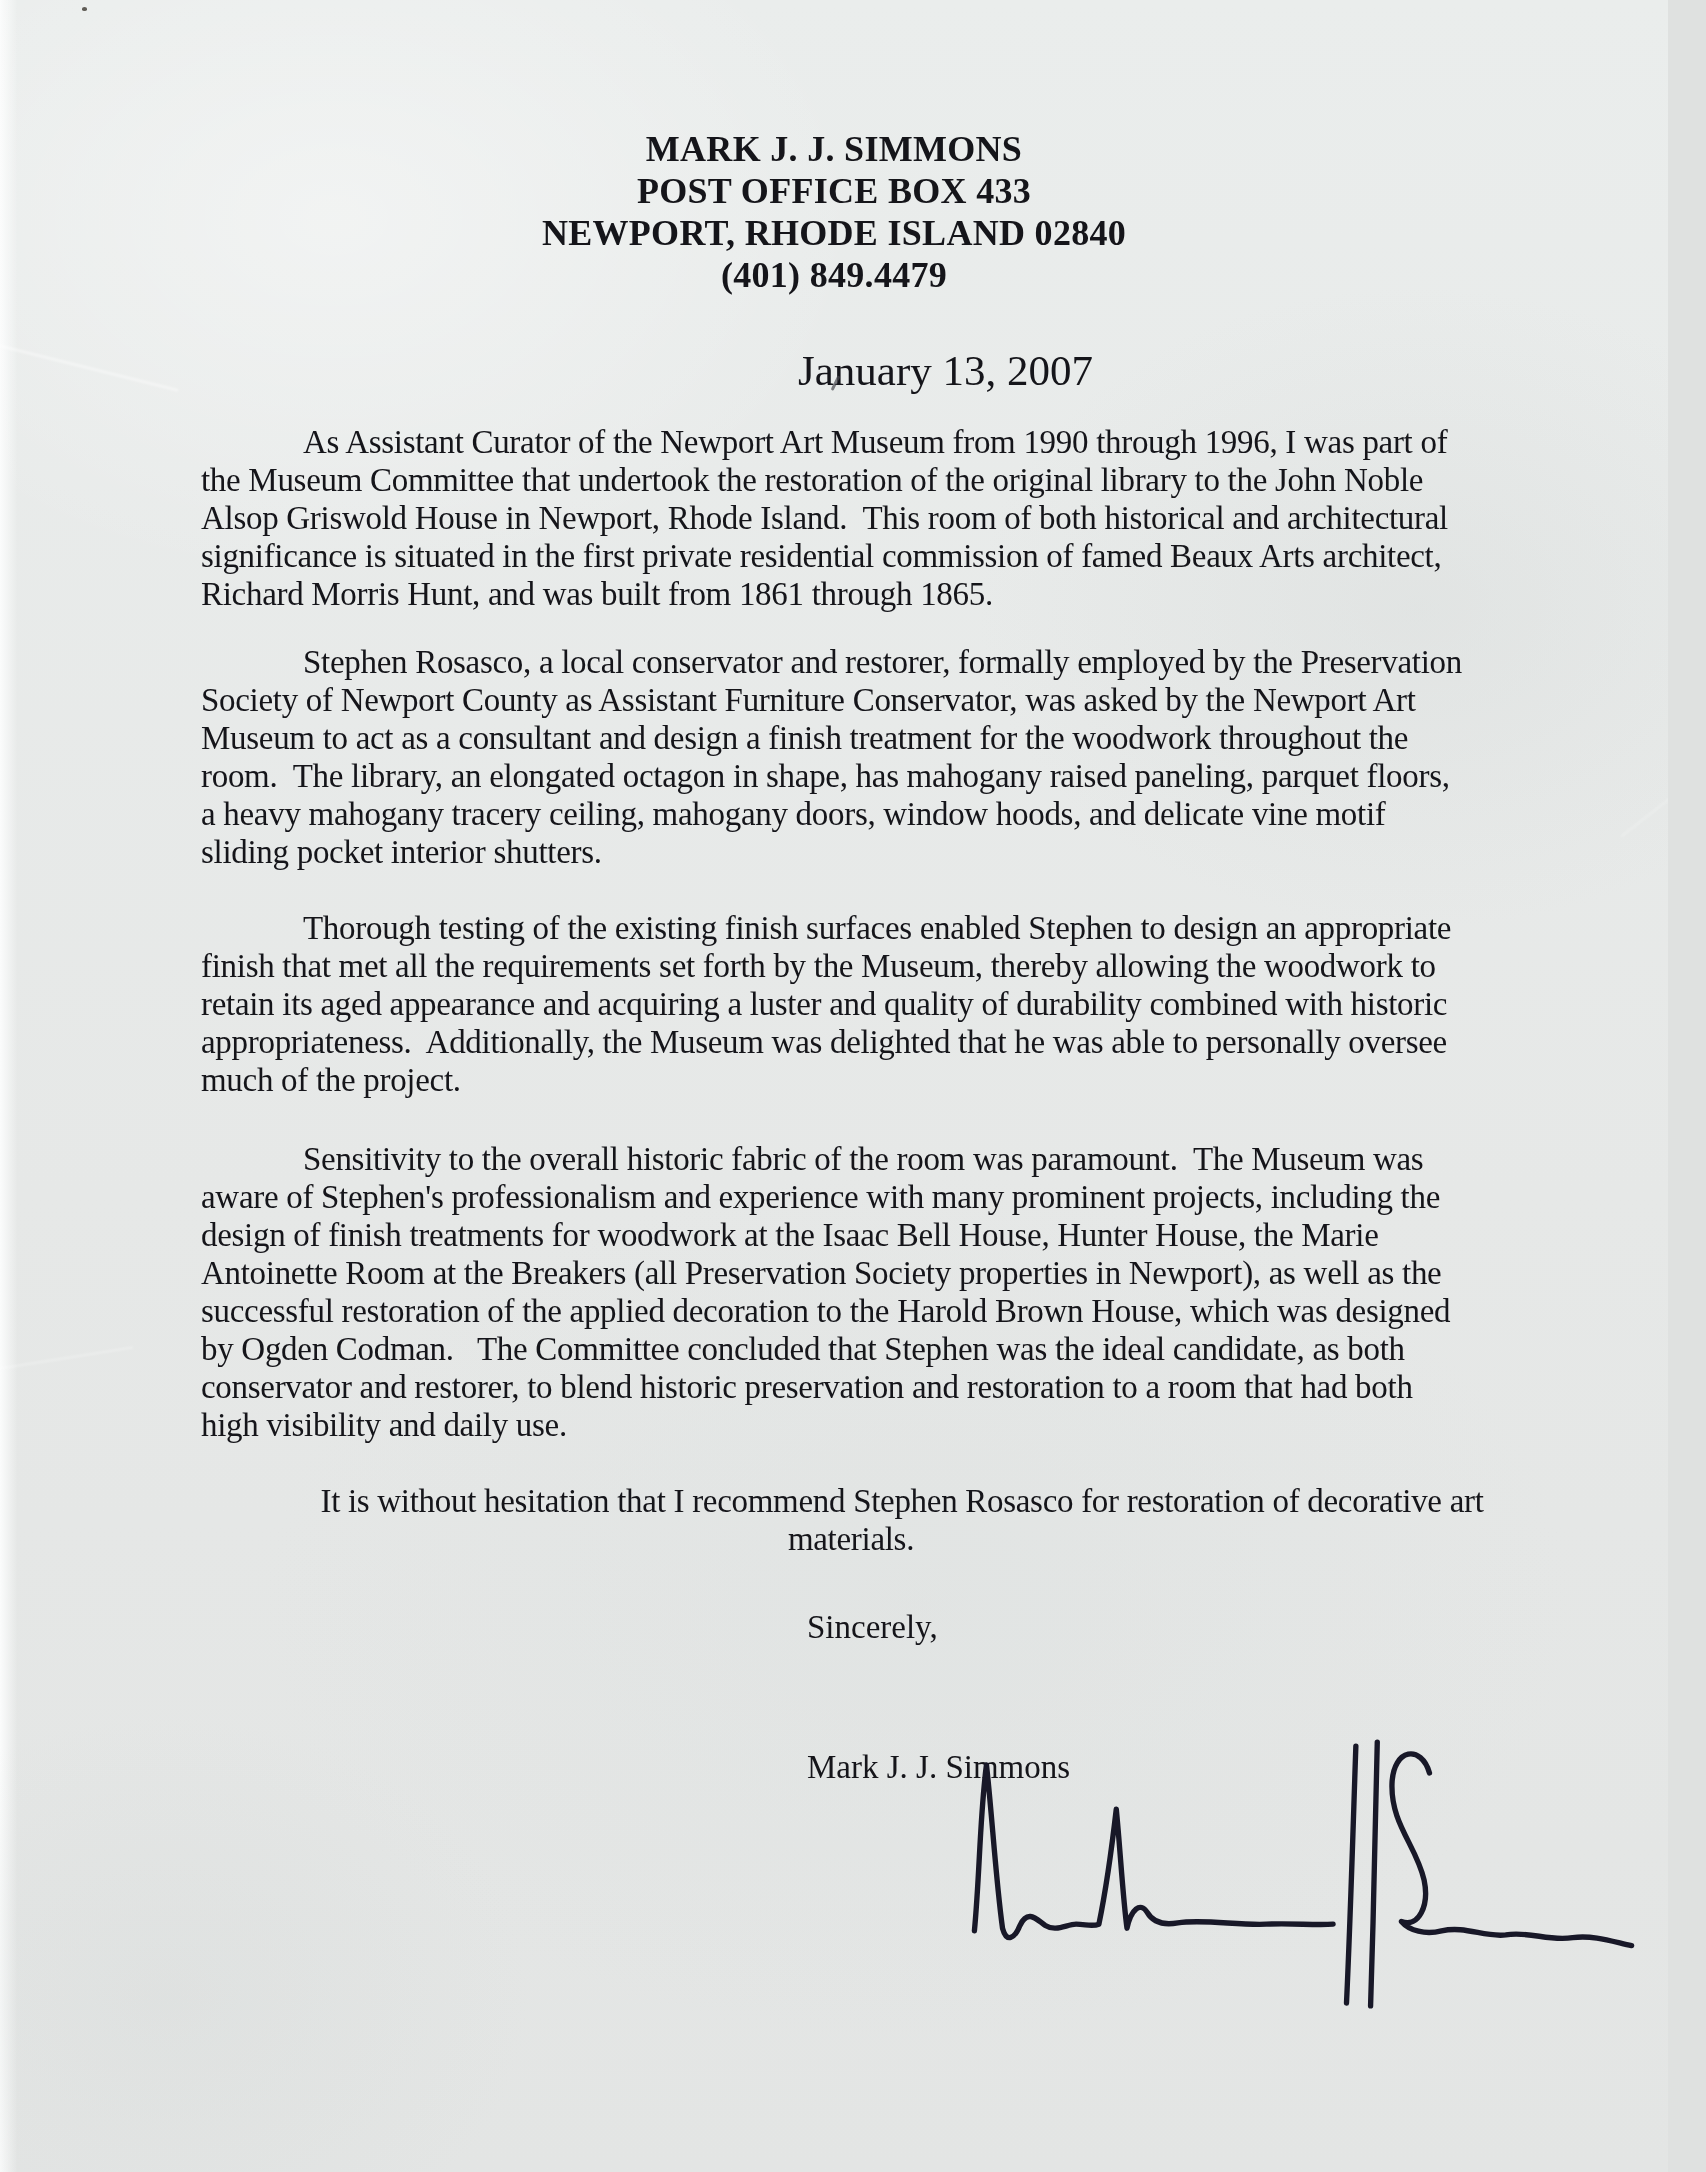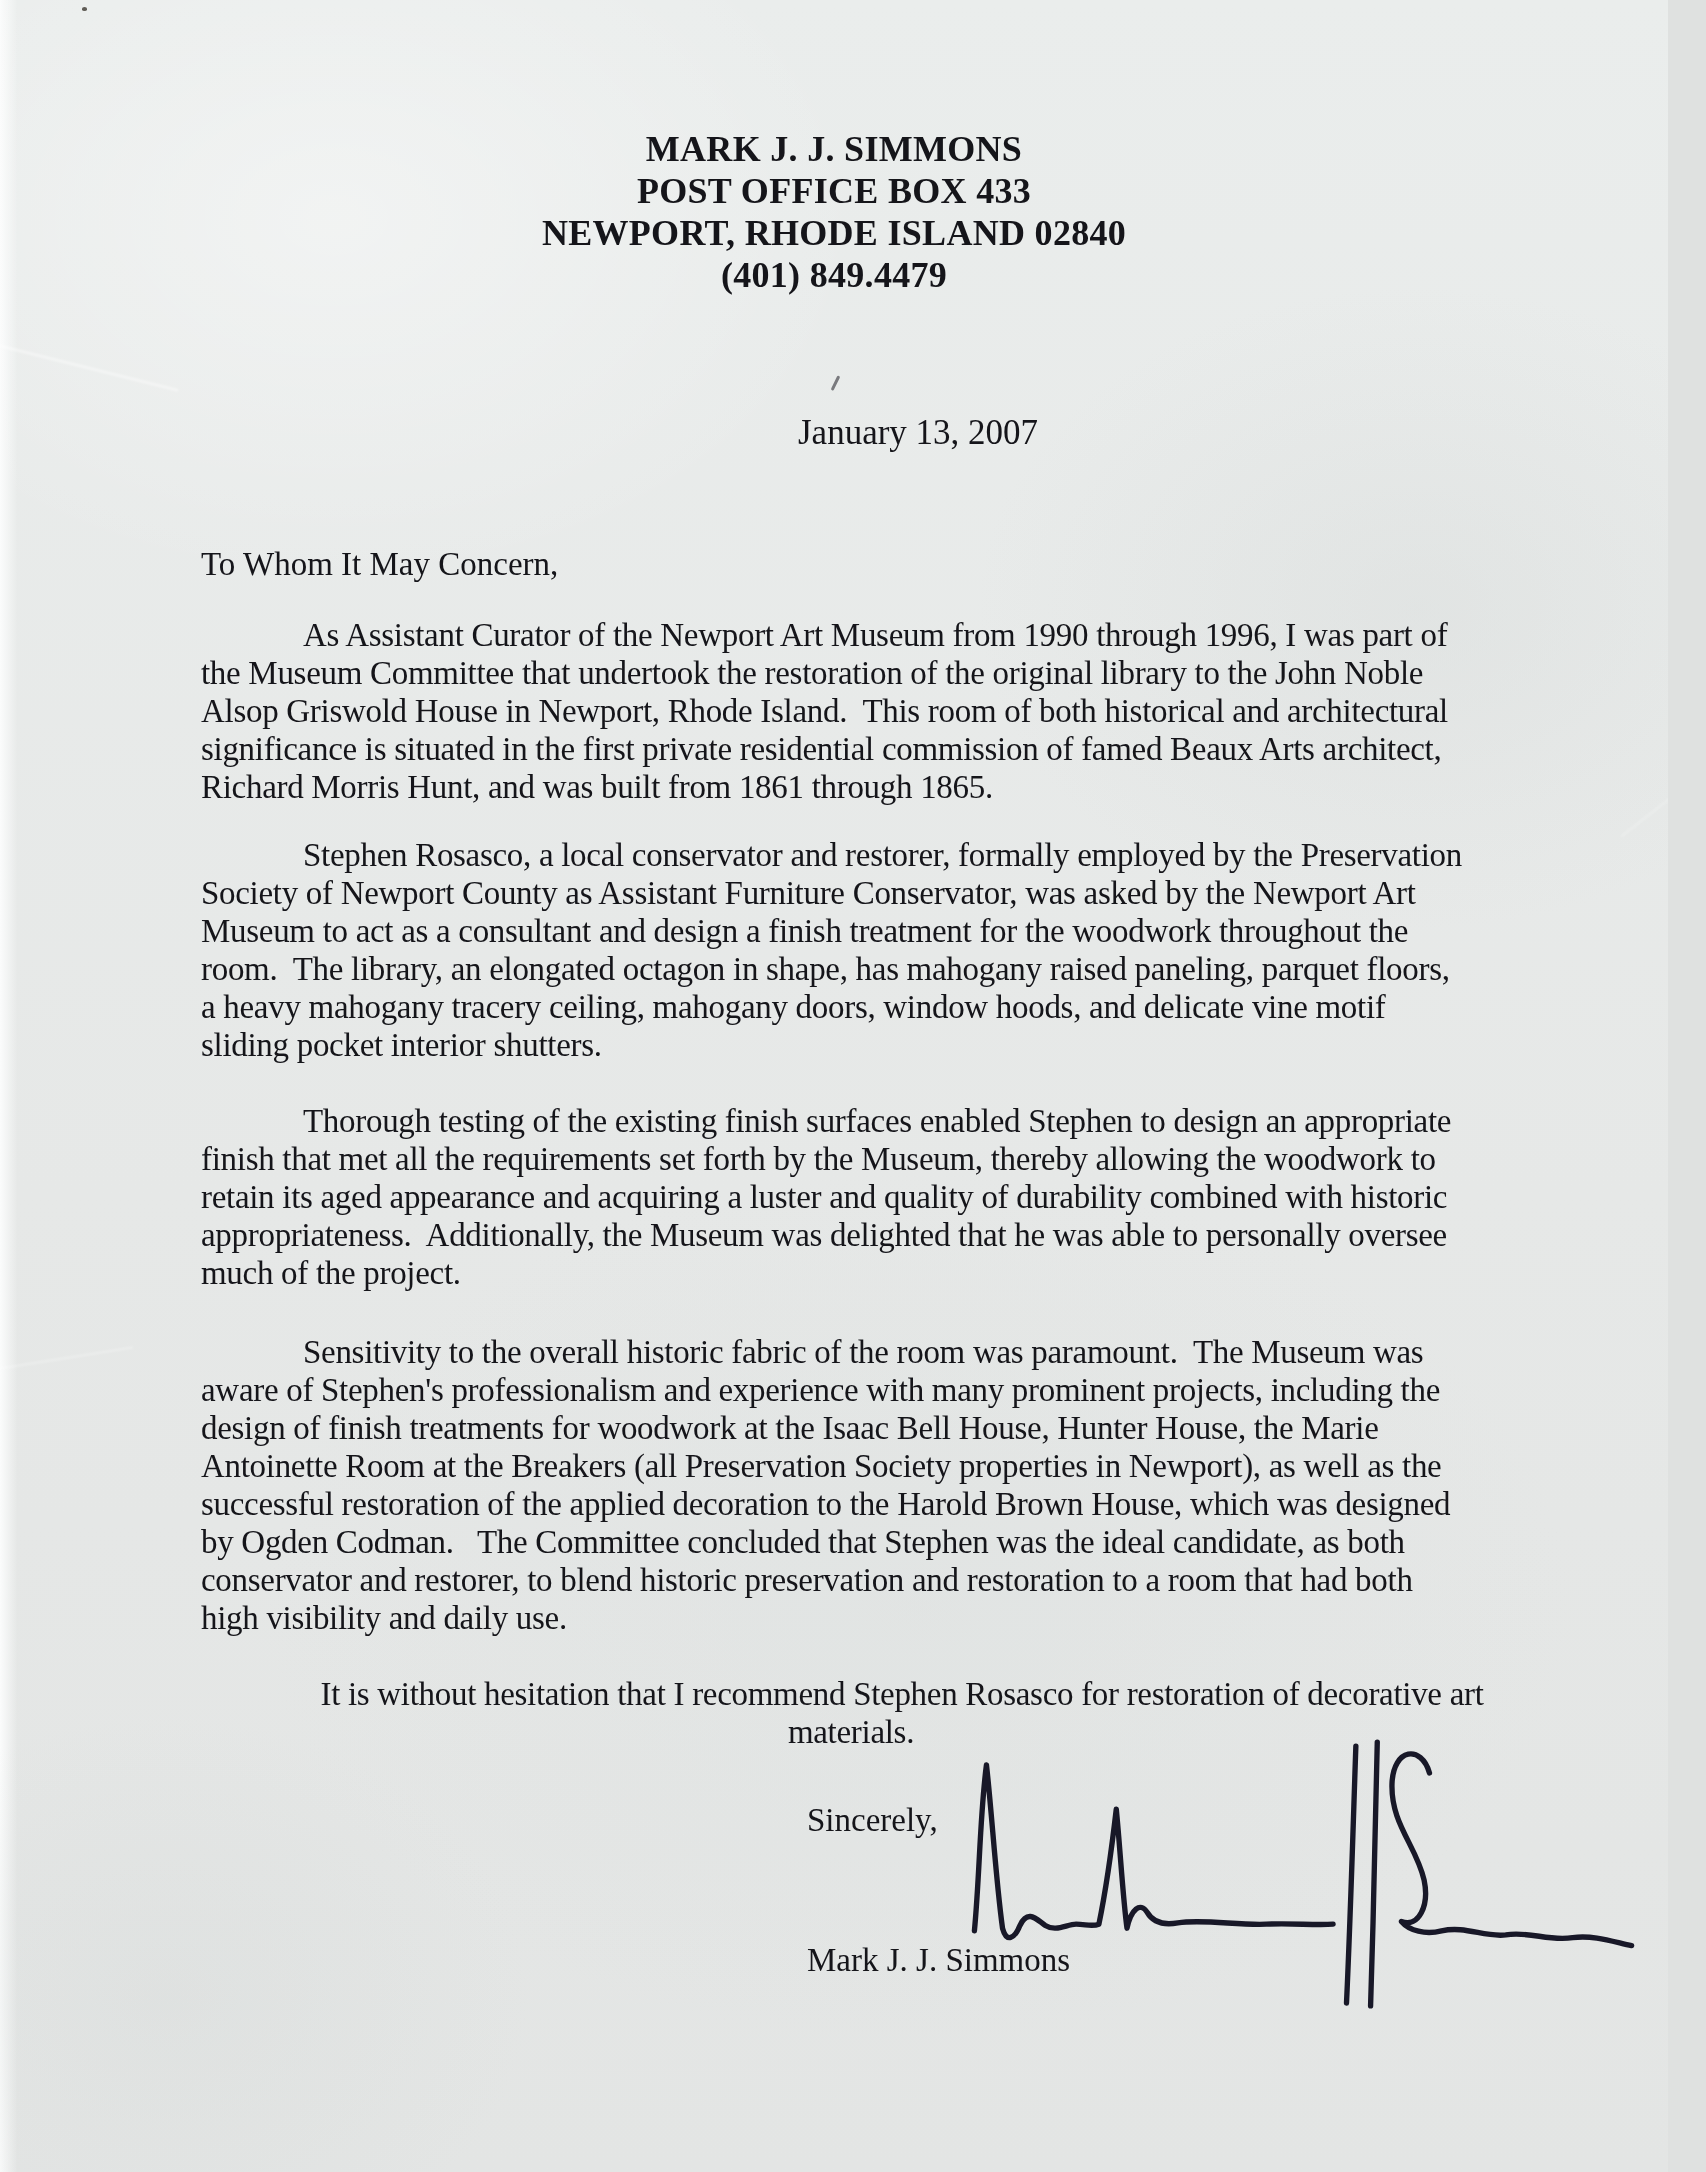--- a/index.html
+++ b/index.html
@@ -21,21 +21,21 @@
       linear-gradient(180deg, #eaedec 0%, #e6e8e7 55%, #e3e5e4 100%);
   }
   .content{position:relative;padding:0 167px 0 201px;}
   .letterhead{
     margin:128px -167px 0 -201px;
     text-align:center;
     font-weight:bold;
     font-size:36px;line-height:42px;
     letter-spacing:0.3px;
   }
-  .date-row{margin-top:118px;font-size:35px;line-height:38px;}
+  .date-row{margin-top:56px;font-size:43px;line-height:38px;}
   .date-row .date{margin-left:597px;display:inline-block;}
   .salutation{margin-top:93px;font-size:33px;line-height:38px;}
   p.body{
     margin:0;
     font-size:33px;line-height:38px;letter-spacing:-0.3px;
     white-space:pre;
     text-indent:102px;
   }
   p.body.p1{margin-top:33px;font-family:Liberation Serif, serif;}
   p.body.p2{margin-top:30px;}
@@ -78,21 +78,20 @@
       <div>MARK J. J. SIMMONS</div>
       <div>POST OFFICE BOX 433</div>
       <div>NEWPORT, RHODE ISLAND 02840</div>
       <div>(401) 849.4479</div>
     </div>
 
     <div class="date-row">
       <span class="date">January 13, 2007</span>
     </div>
 
-    <div class="salutation">To Whom It May Concern,</div>
 
     <p class="body p1">As Assistant Curator of the Newport Art Museum from 1990 through 1996, I was part of
 the Museum Committee that undertook the restoration of the original library to the John Noble
 Alsop Griswold House in Newport, Rhode Island.  This room of both historical and architectural
 significance is situated in the first private residential commission of famed Beaux Arts architect,
 Richard Morris Hunt, and was built from 1861 through 1865.</p>
     <p class="body p2">Stephen Rosasco, a local conservator and restorer, formally employed by the Preservation
 Society of Newport County as Assistant Furniture Conservator, was asked by the Newport Art
 Museum to act as a consultant and design a finish treatment for the woodwork throughout the
 room.  The library, an elongated octagon in shape, has mahogany raised paneling, parquet floors,

